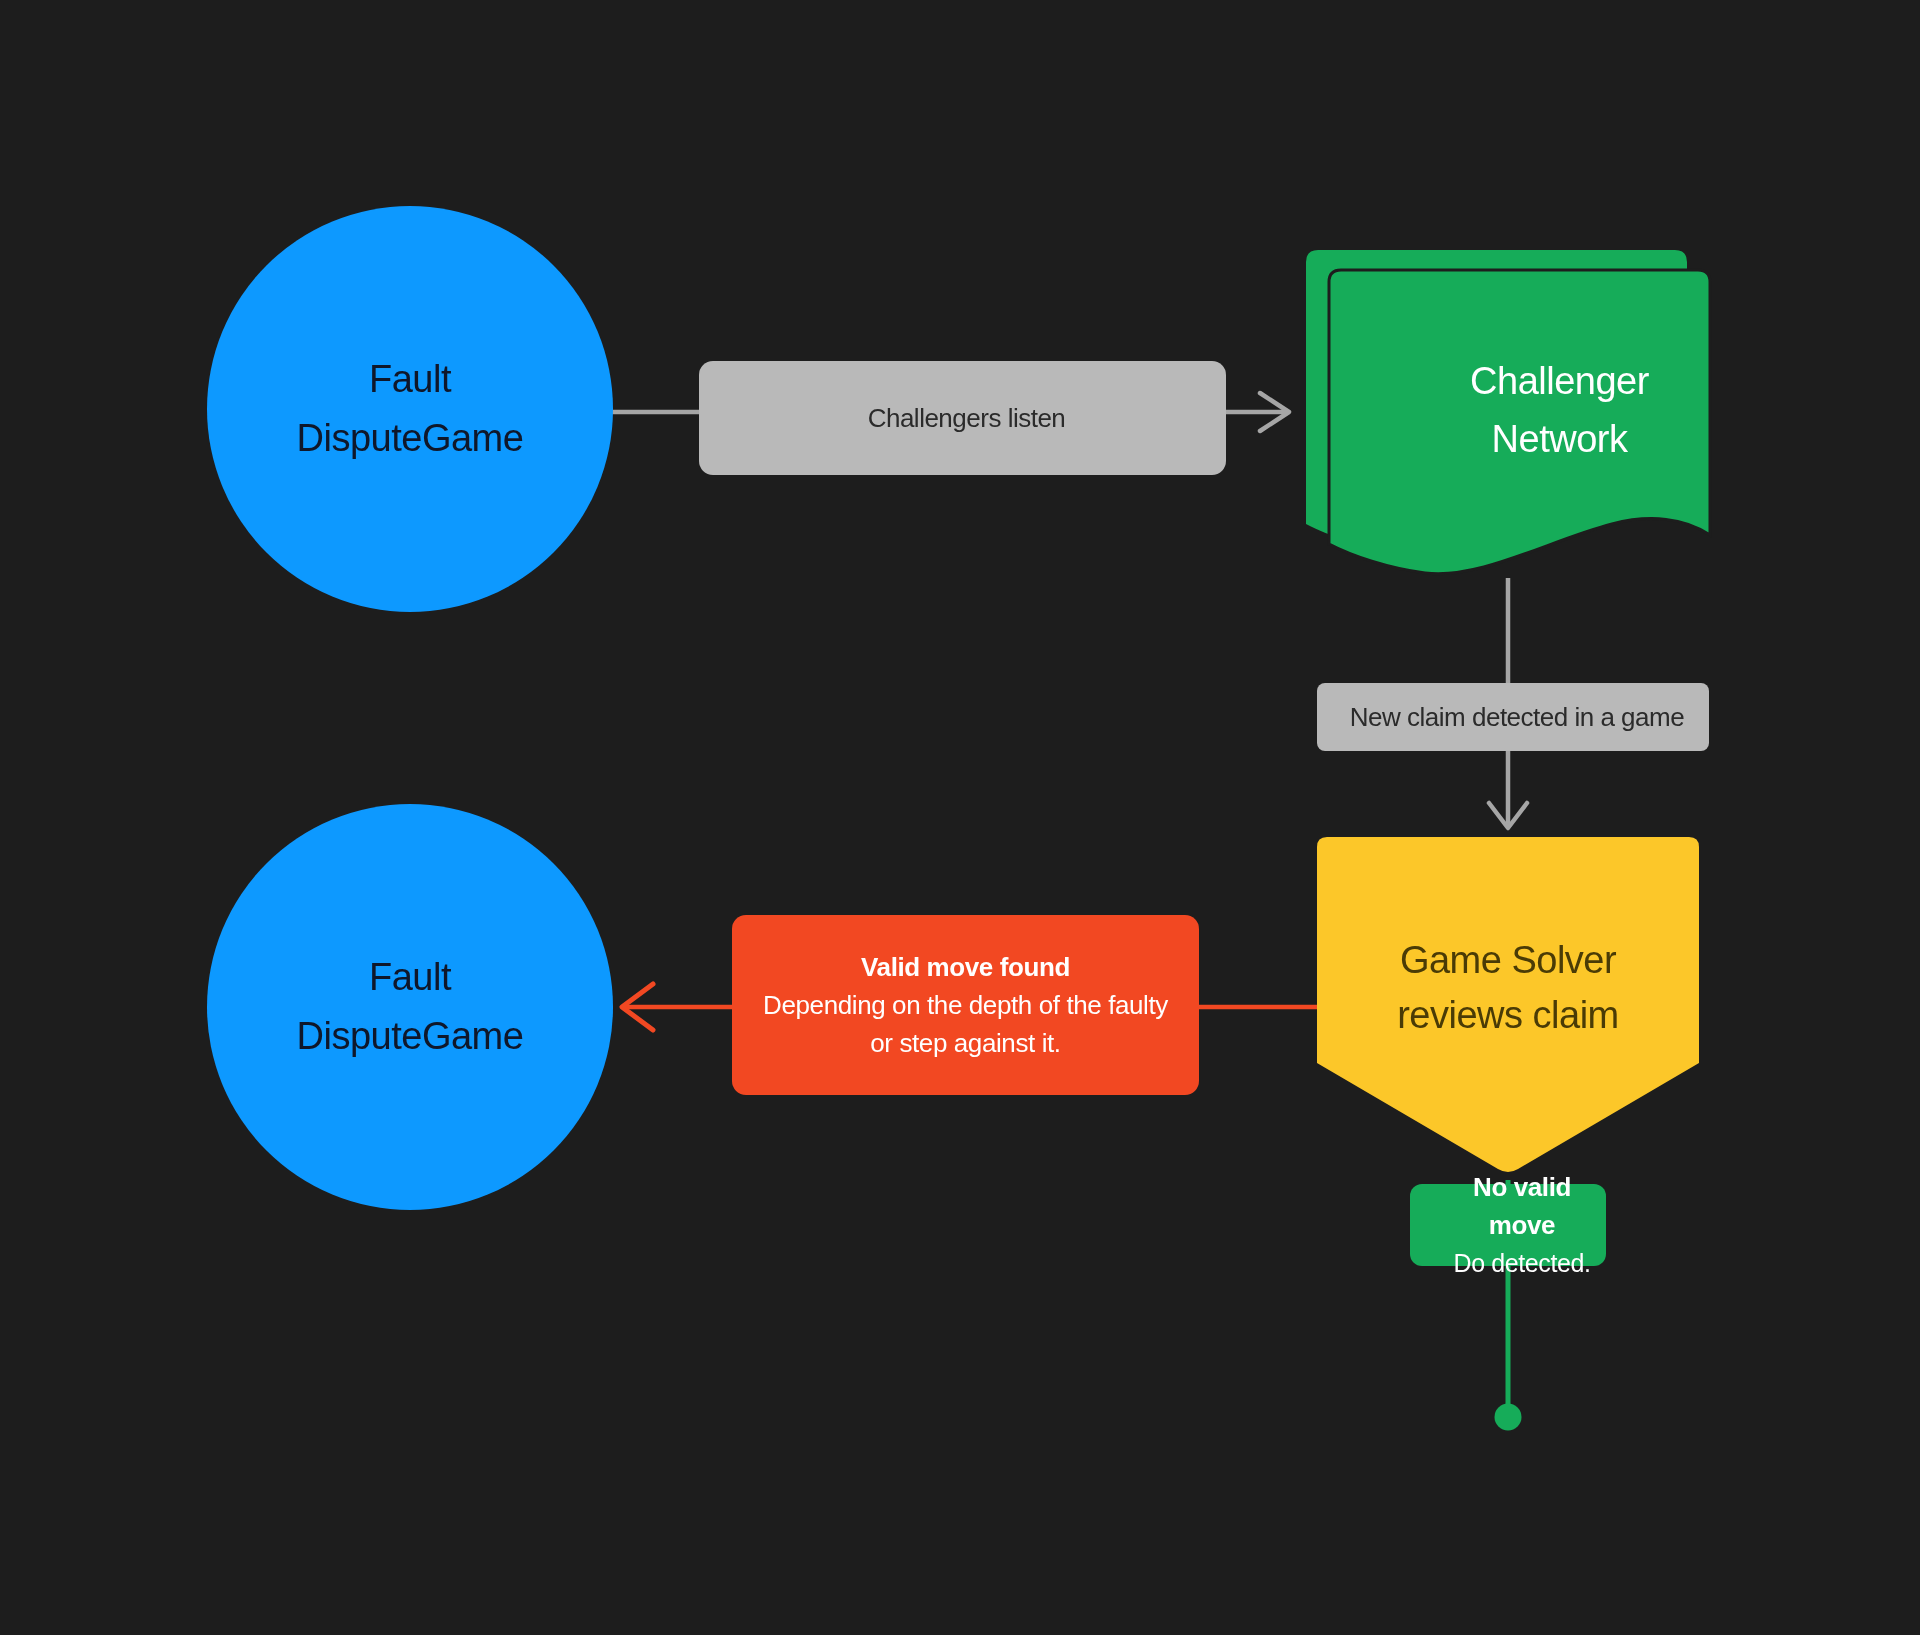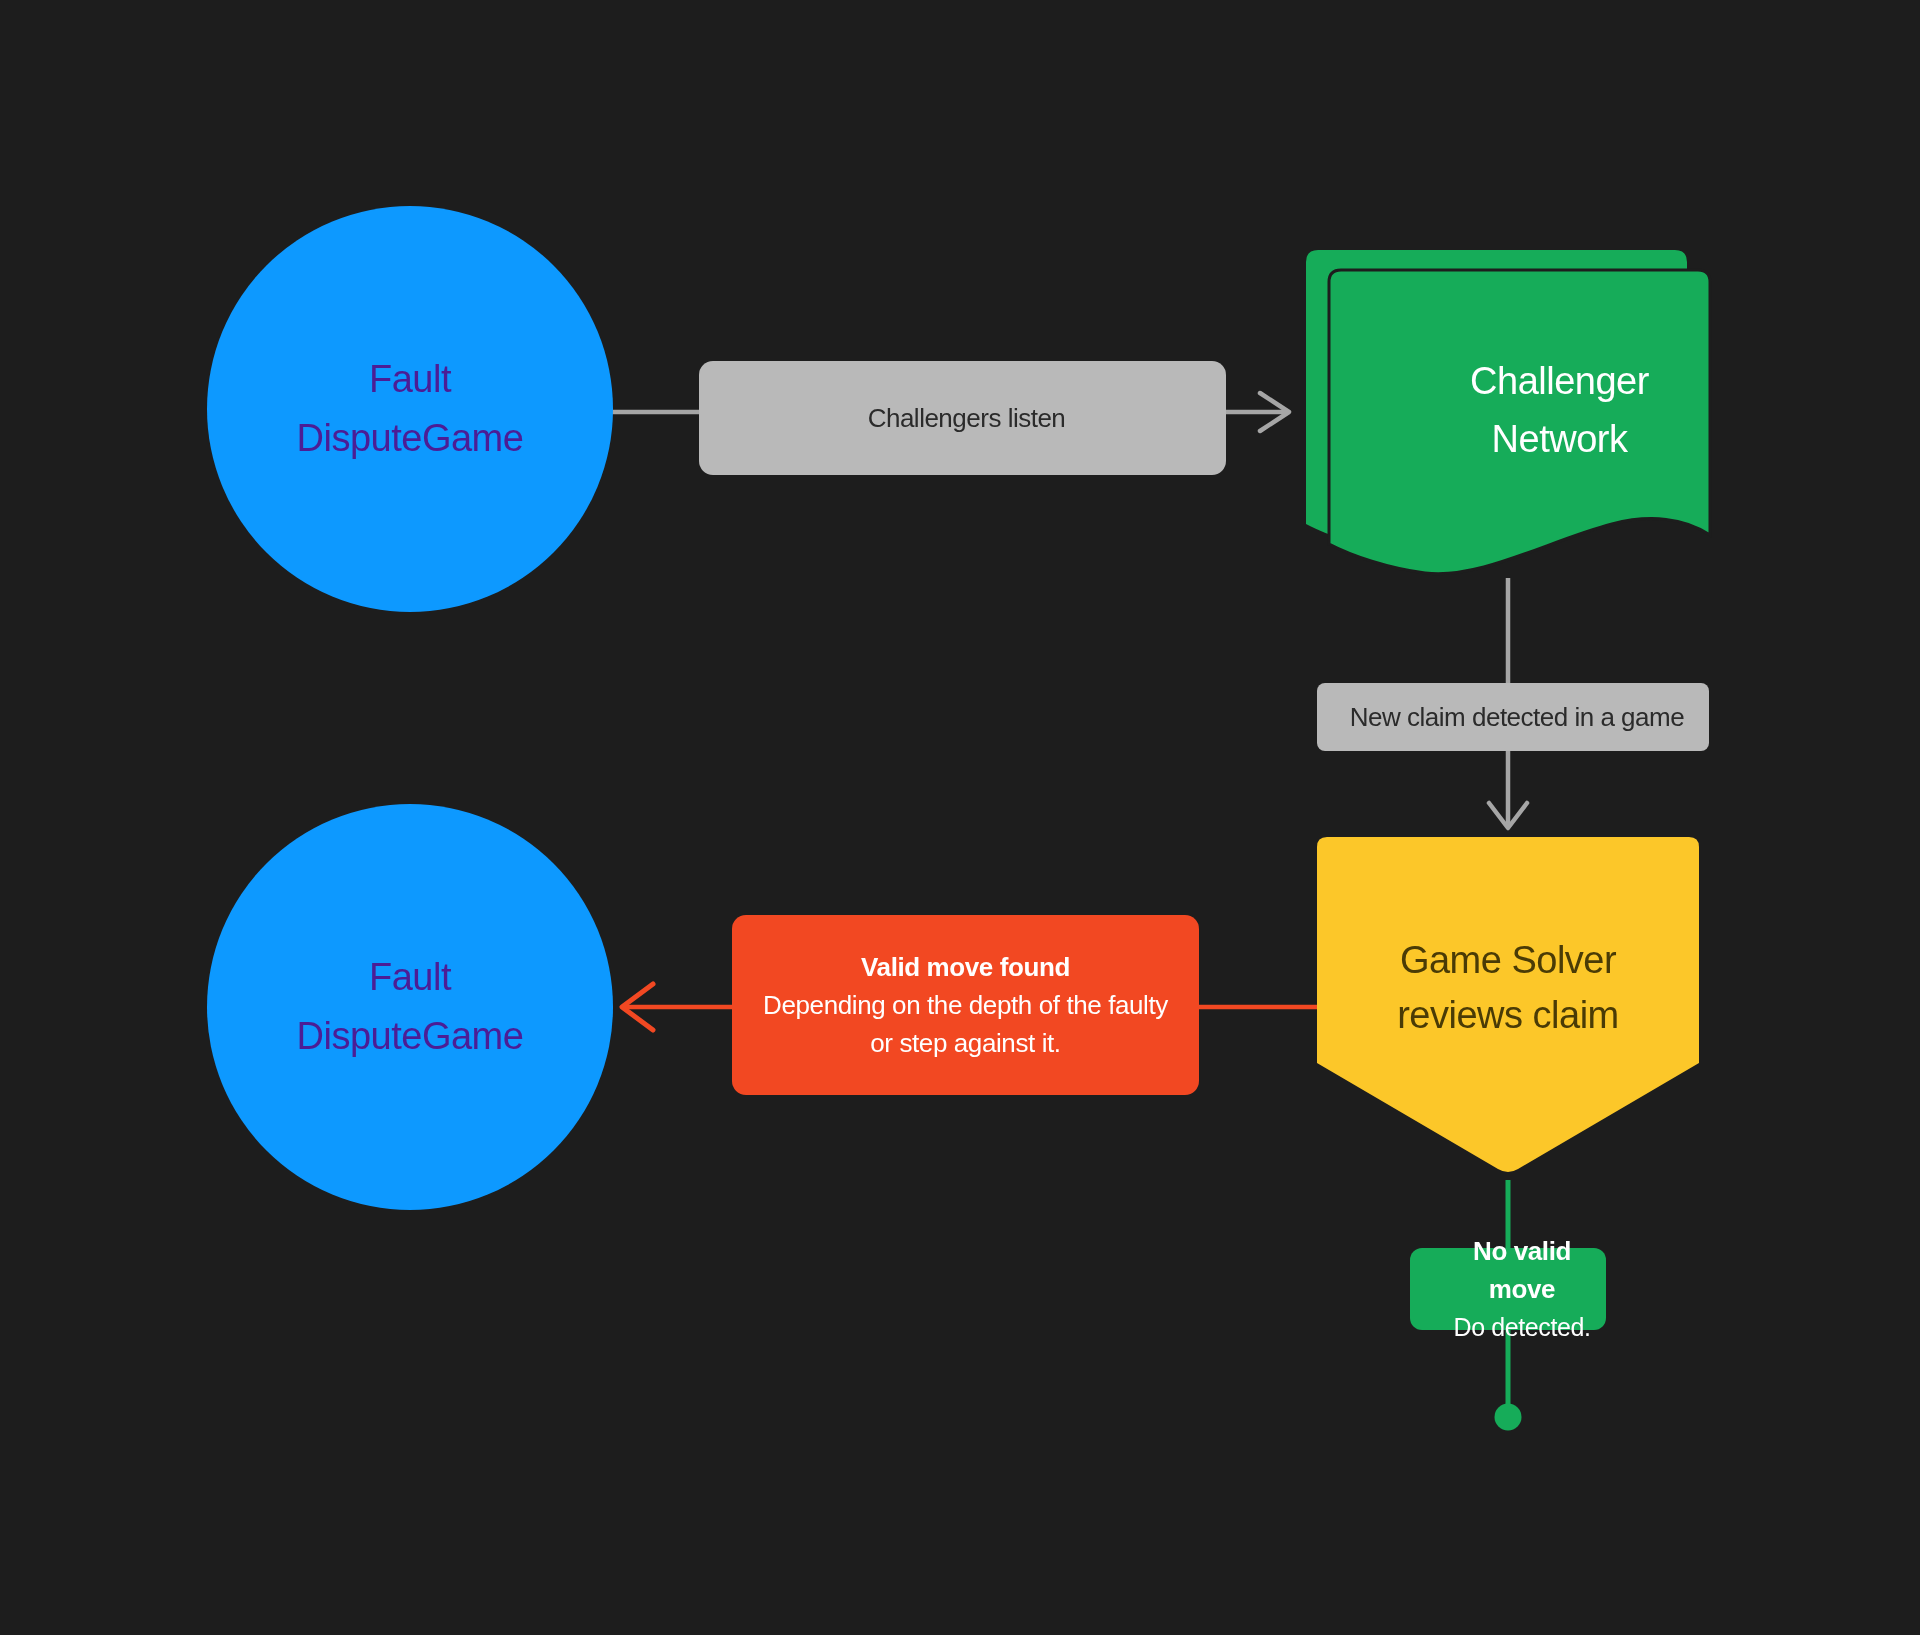--- a/index.html
+++ b/index.html
@@ -10,21 +10,21 @@
     overflow:hidden;
     font-family:"Liberation Sans","DejaVu Sans",sans-serif;
   }
   #shape-layer{position:absolute;left:0;top:0;z-index:0;}
   .abs{position:absolute;z-index:1;box-sizing:border-box;}
 
   .circle-node{
     width:406px;height:406px;border-radius:50%;
     background:#0D99FF;
     display:flex;flex-direction:column;align-items:center;justify-content:center;
-    color:#4c1d95;font-size:38px;line-height:59px;letter-spacing:-0.5px;
+    color:#0f172a;font-size:38px;line-height:59px;letter-spacing:-0.5px;
     text-align:center;
   }
   .node-text{
     display:flex;flex-direction:column;align-items:center;justify-content:center;
     text-align:center;color:#FFFFFF;
     font-size:38px;line-height:58px;letter-spacing:-0.5px;
     pointer-events:none;
   }
   .yellow-text{color:#4A3B06;line-height:55px;}
 
@@ -112,18 +112,18 @@
     <span class="bold-line">Valid move found</span>
     <span>Depending on the depth of the faulty</span>
     <span>or step against it.</span>
   </div>
 
   <div class="abs circle-node" style="left:207px;top:804px;">
     <span>Fault</span>
     <span>DisputeGame</span>
   </div>
 
-  <div class="abs edge-label-green" style="left:1410px;top:1248px;width:196px;height:82px;padding-left:28px;">
+  <div class="abs edge-label-green" style="left:1410px;top:1184px;width:196px;height:82px;padding-left:28px;">
     <span class="bold-line" style="font-size:26px;">No valid move</span>
     <span>Do detected.</span>
   </div>
 
 </div>
 
 </body></html>

